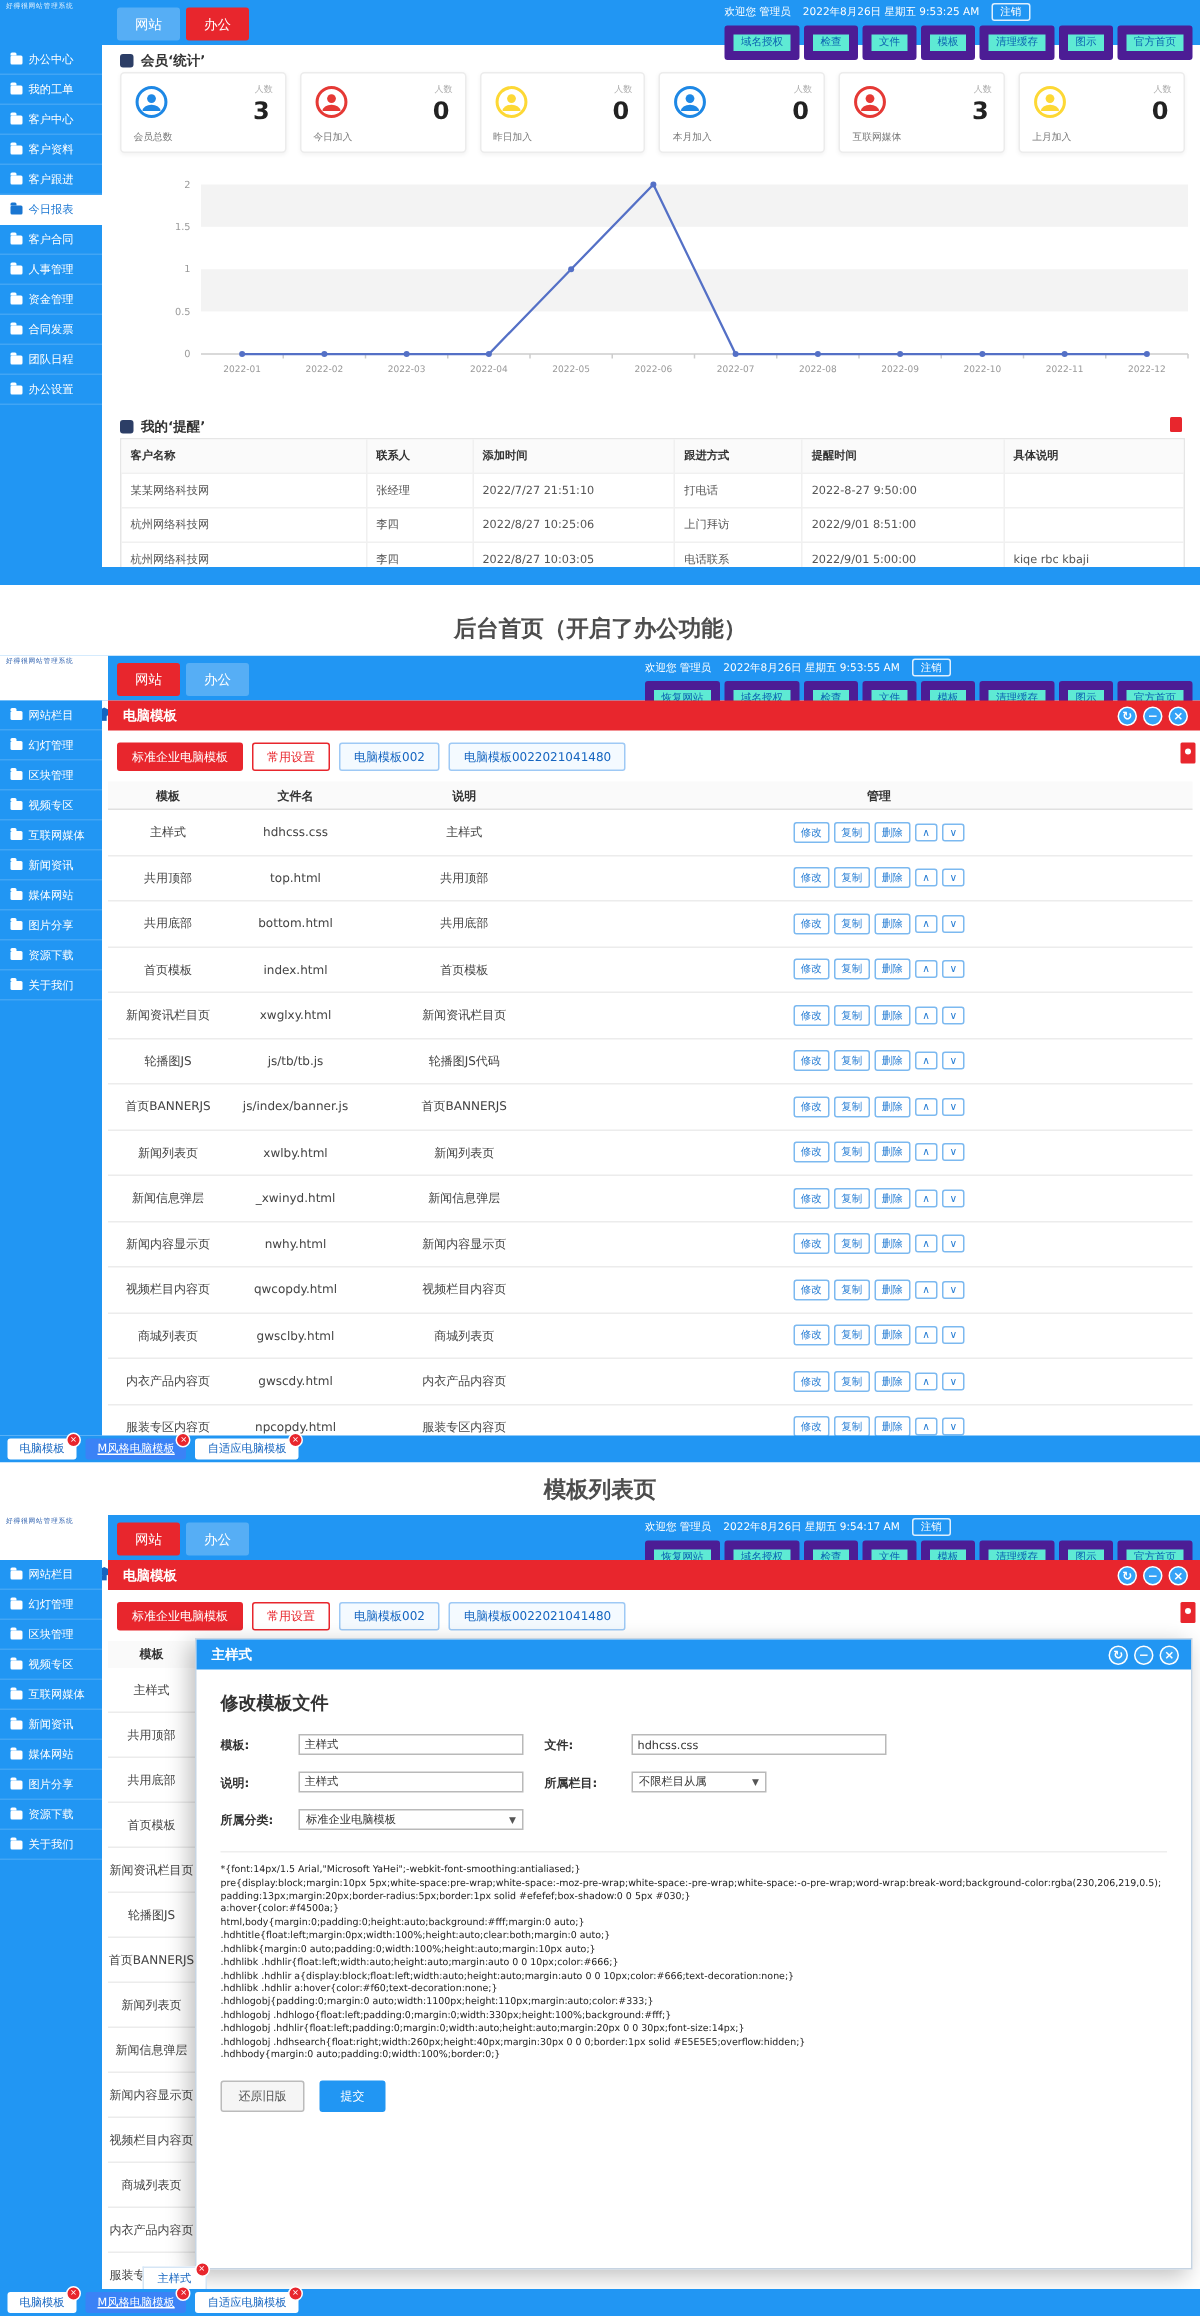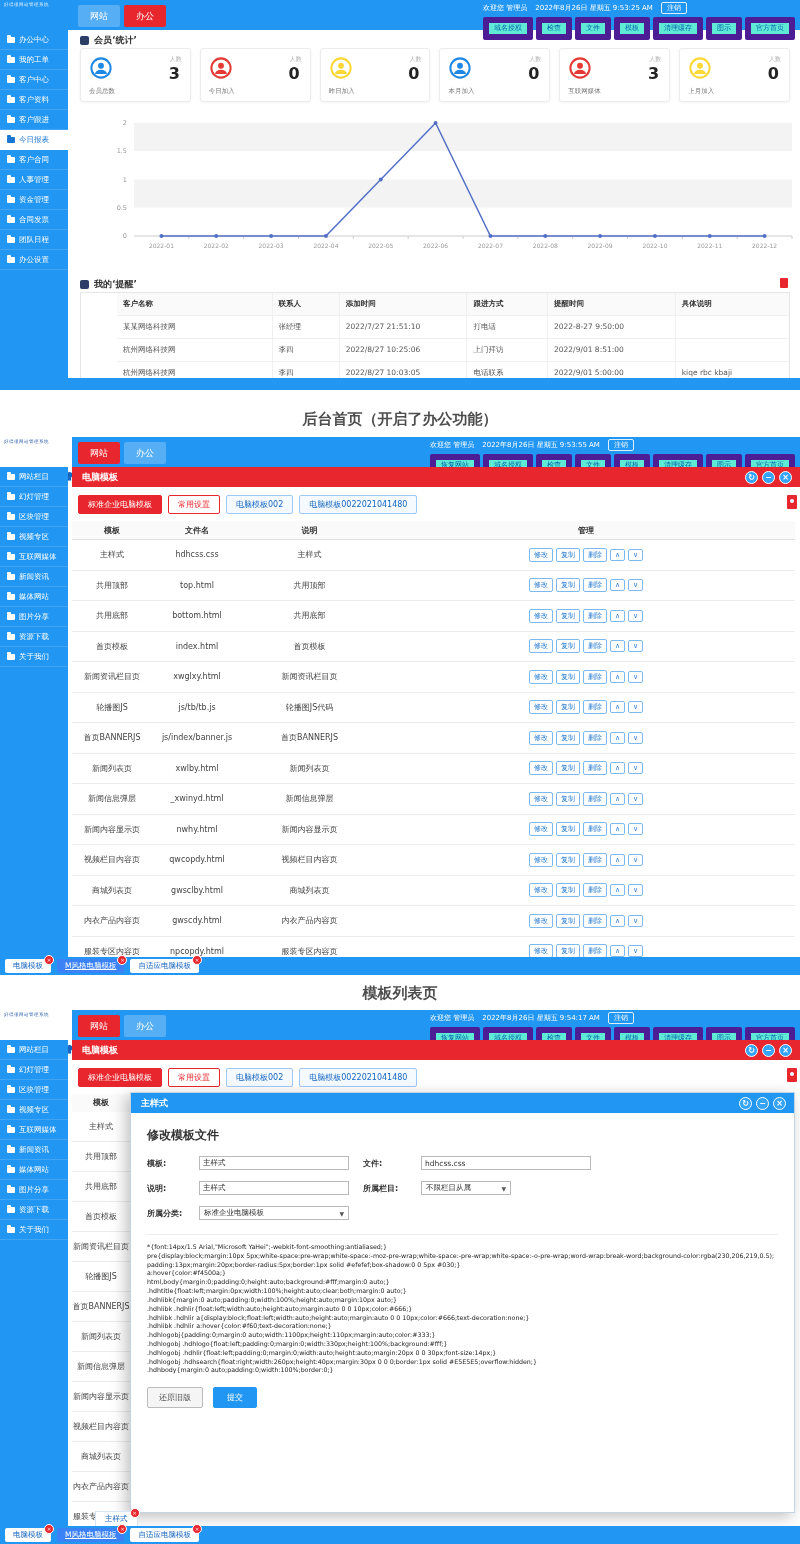--- a/index.html
+++ b/index.html
@@ -52,21 +52,21 @@
   .cards{position:absolute;left:80px;top:48px;right:10px;display:flex;gap:9px;}
   .card{flex:1;height:52px;background:#fff;border:1px solid #ececec;border-radius:3px;
         position:relative;box-shadow:0 1px 3px rgba(0,0,0,.05);}
   .card .person{position:absolute;left:9px;top:8px;}
   .card .unit{position:absolute;top:6px;right:8px;font-size:6px;color:#aaa;}
   .card .value{position:absolute;top:15px;right:10px;font-size:16px;font-weight:bold;color:#222;}
   .card .label{position:absolute;left:8px;bottom:5px;font-size:6.5px;color:#777;}
   .chart-box{position:absolute;left:70px;top:108px;width:728px;height:152px;}
   .rem-table{position:absolute;left:80px;top:292px;right:10px;border:1px solid #e6e6e6;
              font-size:7.5px;color:#555;}
-  .rem-row{display:grid;grid-template-columns:23% 10% 19% 12% 19% 17%;margin-left:36px;}
+  .rem-row{display:grid;grid-template-columns:23% 10% 19% 12% 19% 17%;}
   .rem-row>span{padding:6px 6px;border-left:1px solid #f0f0f0;border-top:1px solid #f0f0f0;min-height:10px;}
   .rem-row>span:first-child{border-left:none;}
   .rem-row.head>span{border-top:none;background:#fafafa;font-weight:bold;color:#333;}
   .s1-footer{position:absolute;left:0;bottom:0;width:800px;height:12px;background:#2196f3;}
   .alert-dot{position:absolute;right:12px;top:278px;width:8px;height:10px;background:#e8262d;border-radius:1px;}
 
   
   .redbar{position:absolute;left:72px;right:0;top:30px;height:20px;background:#e8262d;color:#fff;
           font-size:9px;font-weight:bold;display:flex;align-items:center;padding-left:10px;box-sizing:border-box;}
   .wctrl{display:flex;gap:4px;margin-left:auto;margin-right:8px;}

